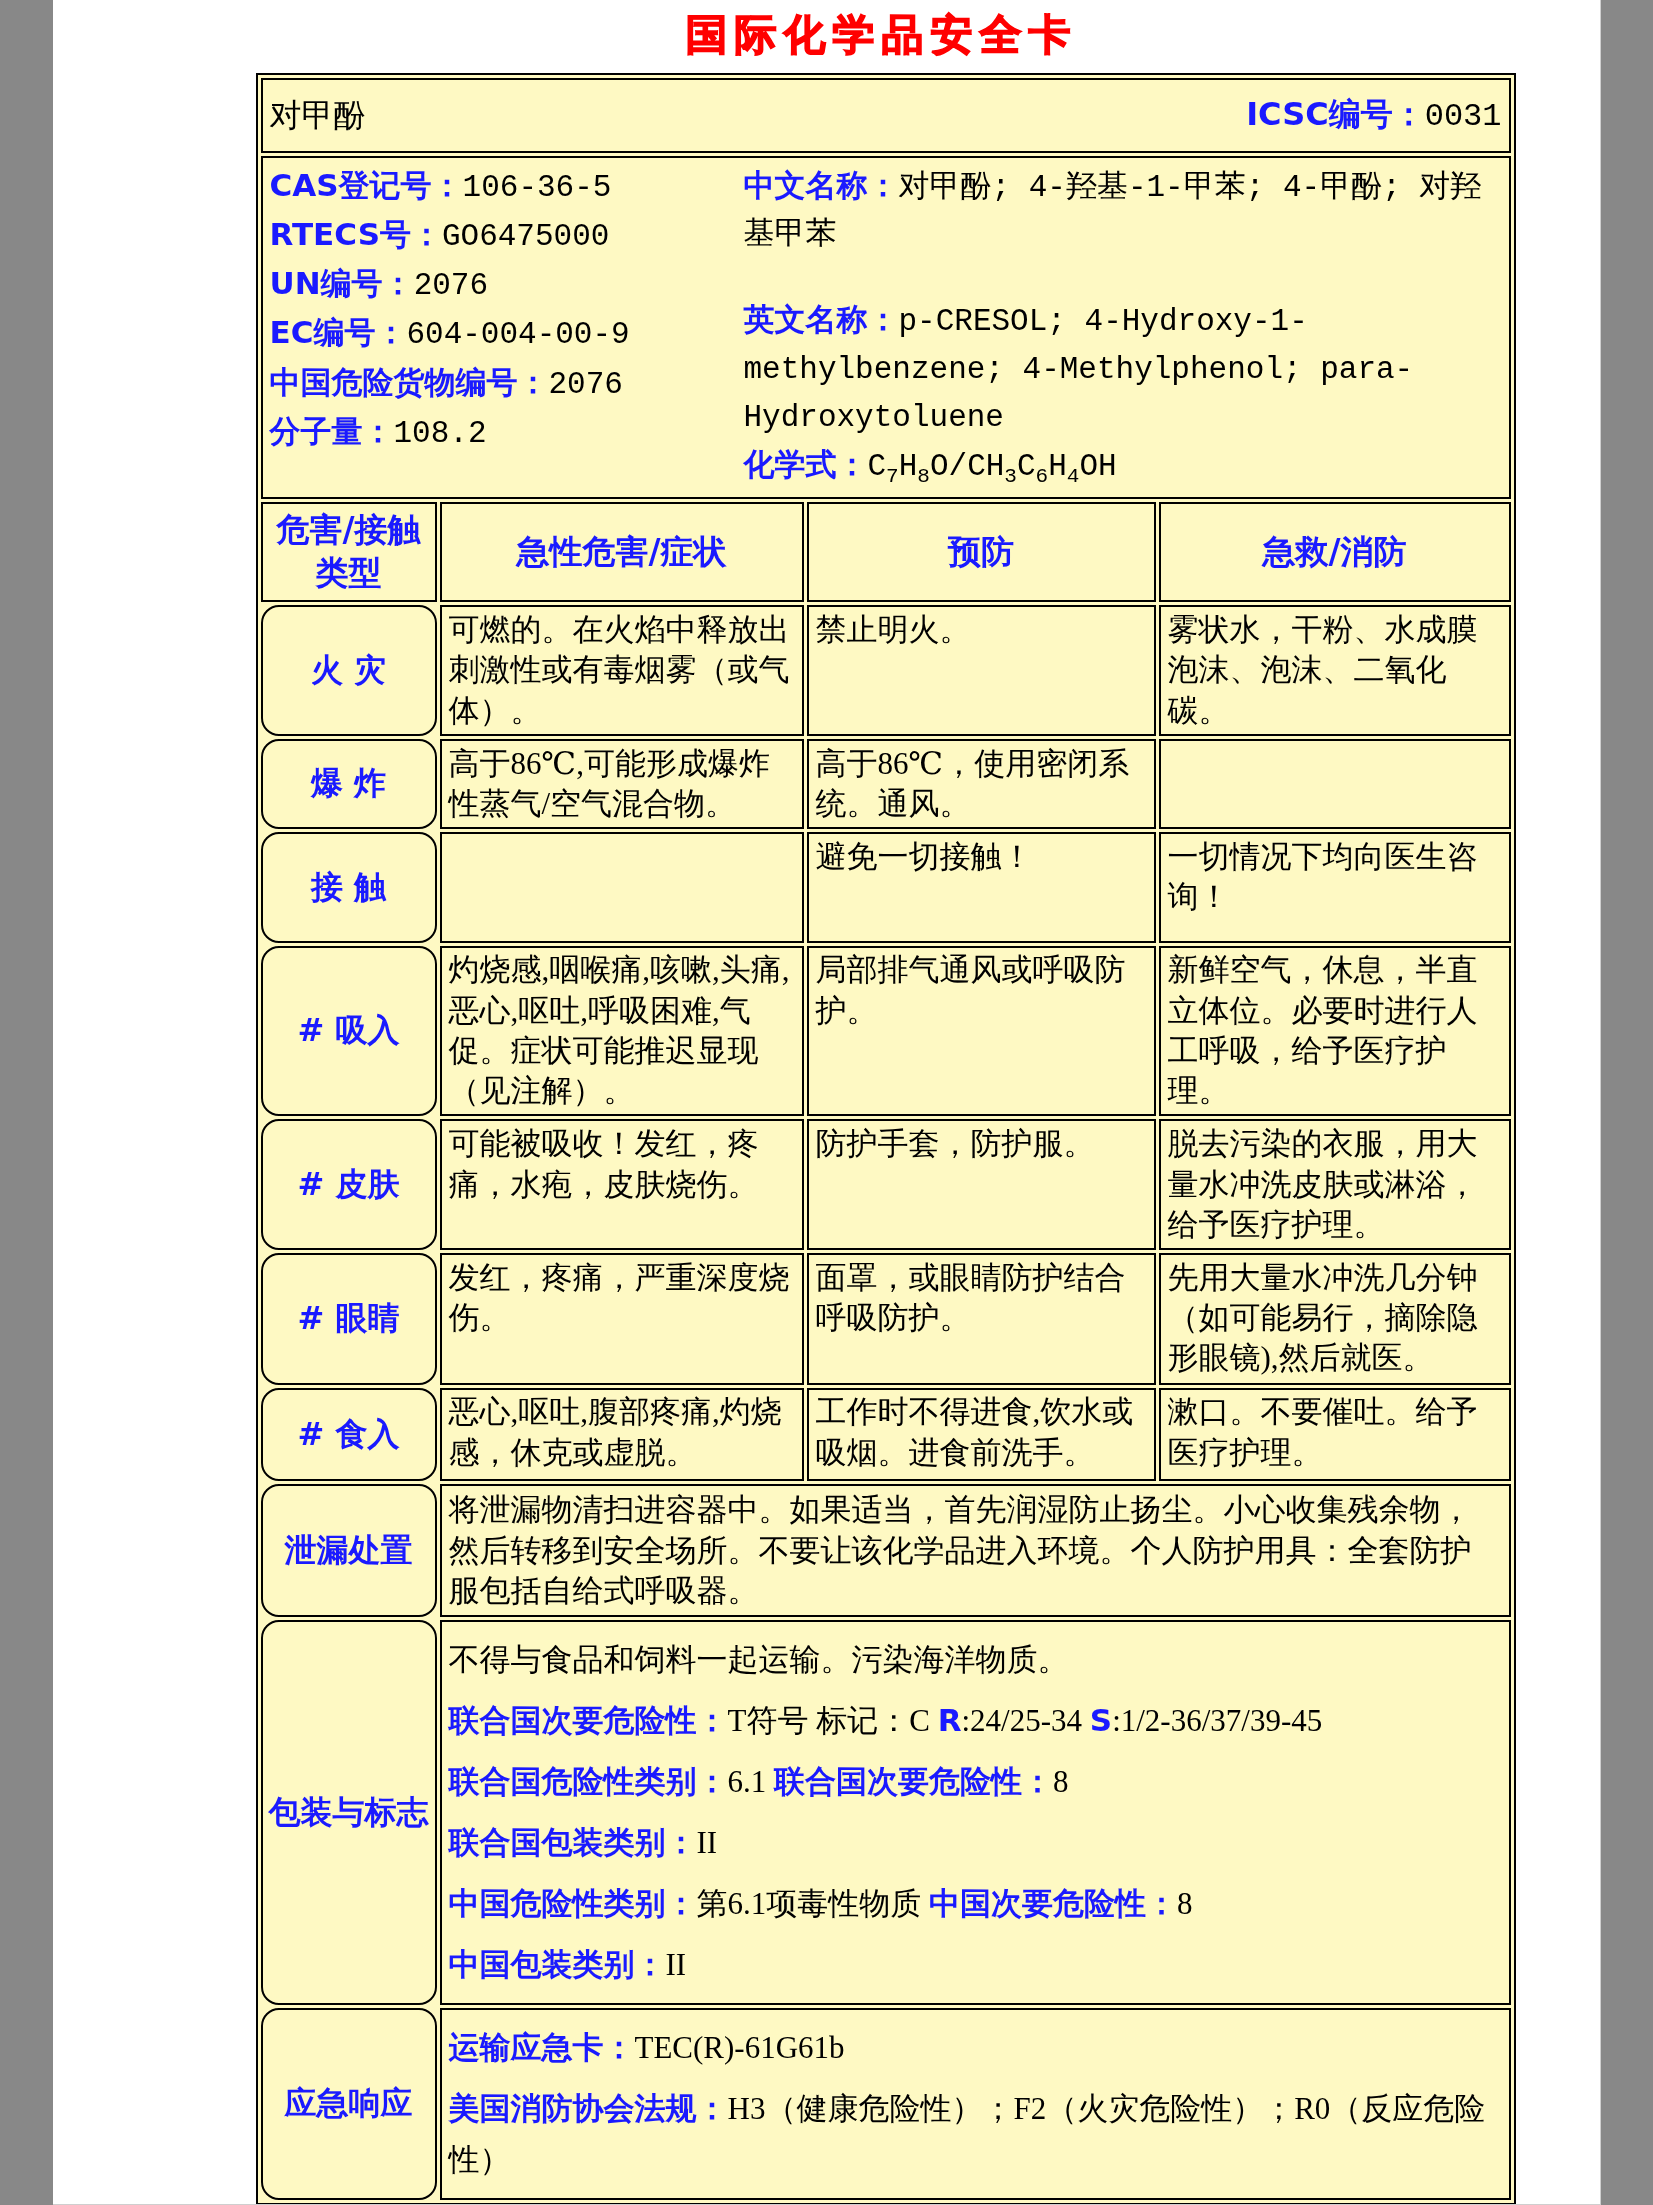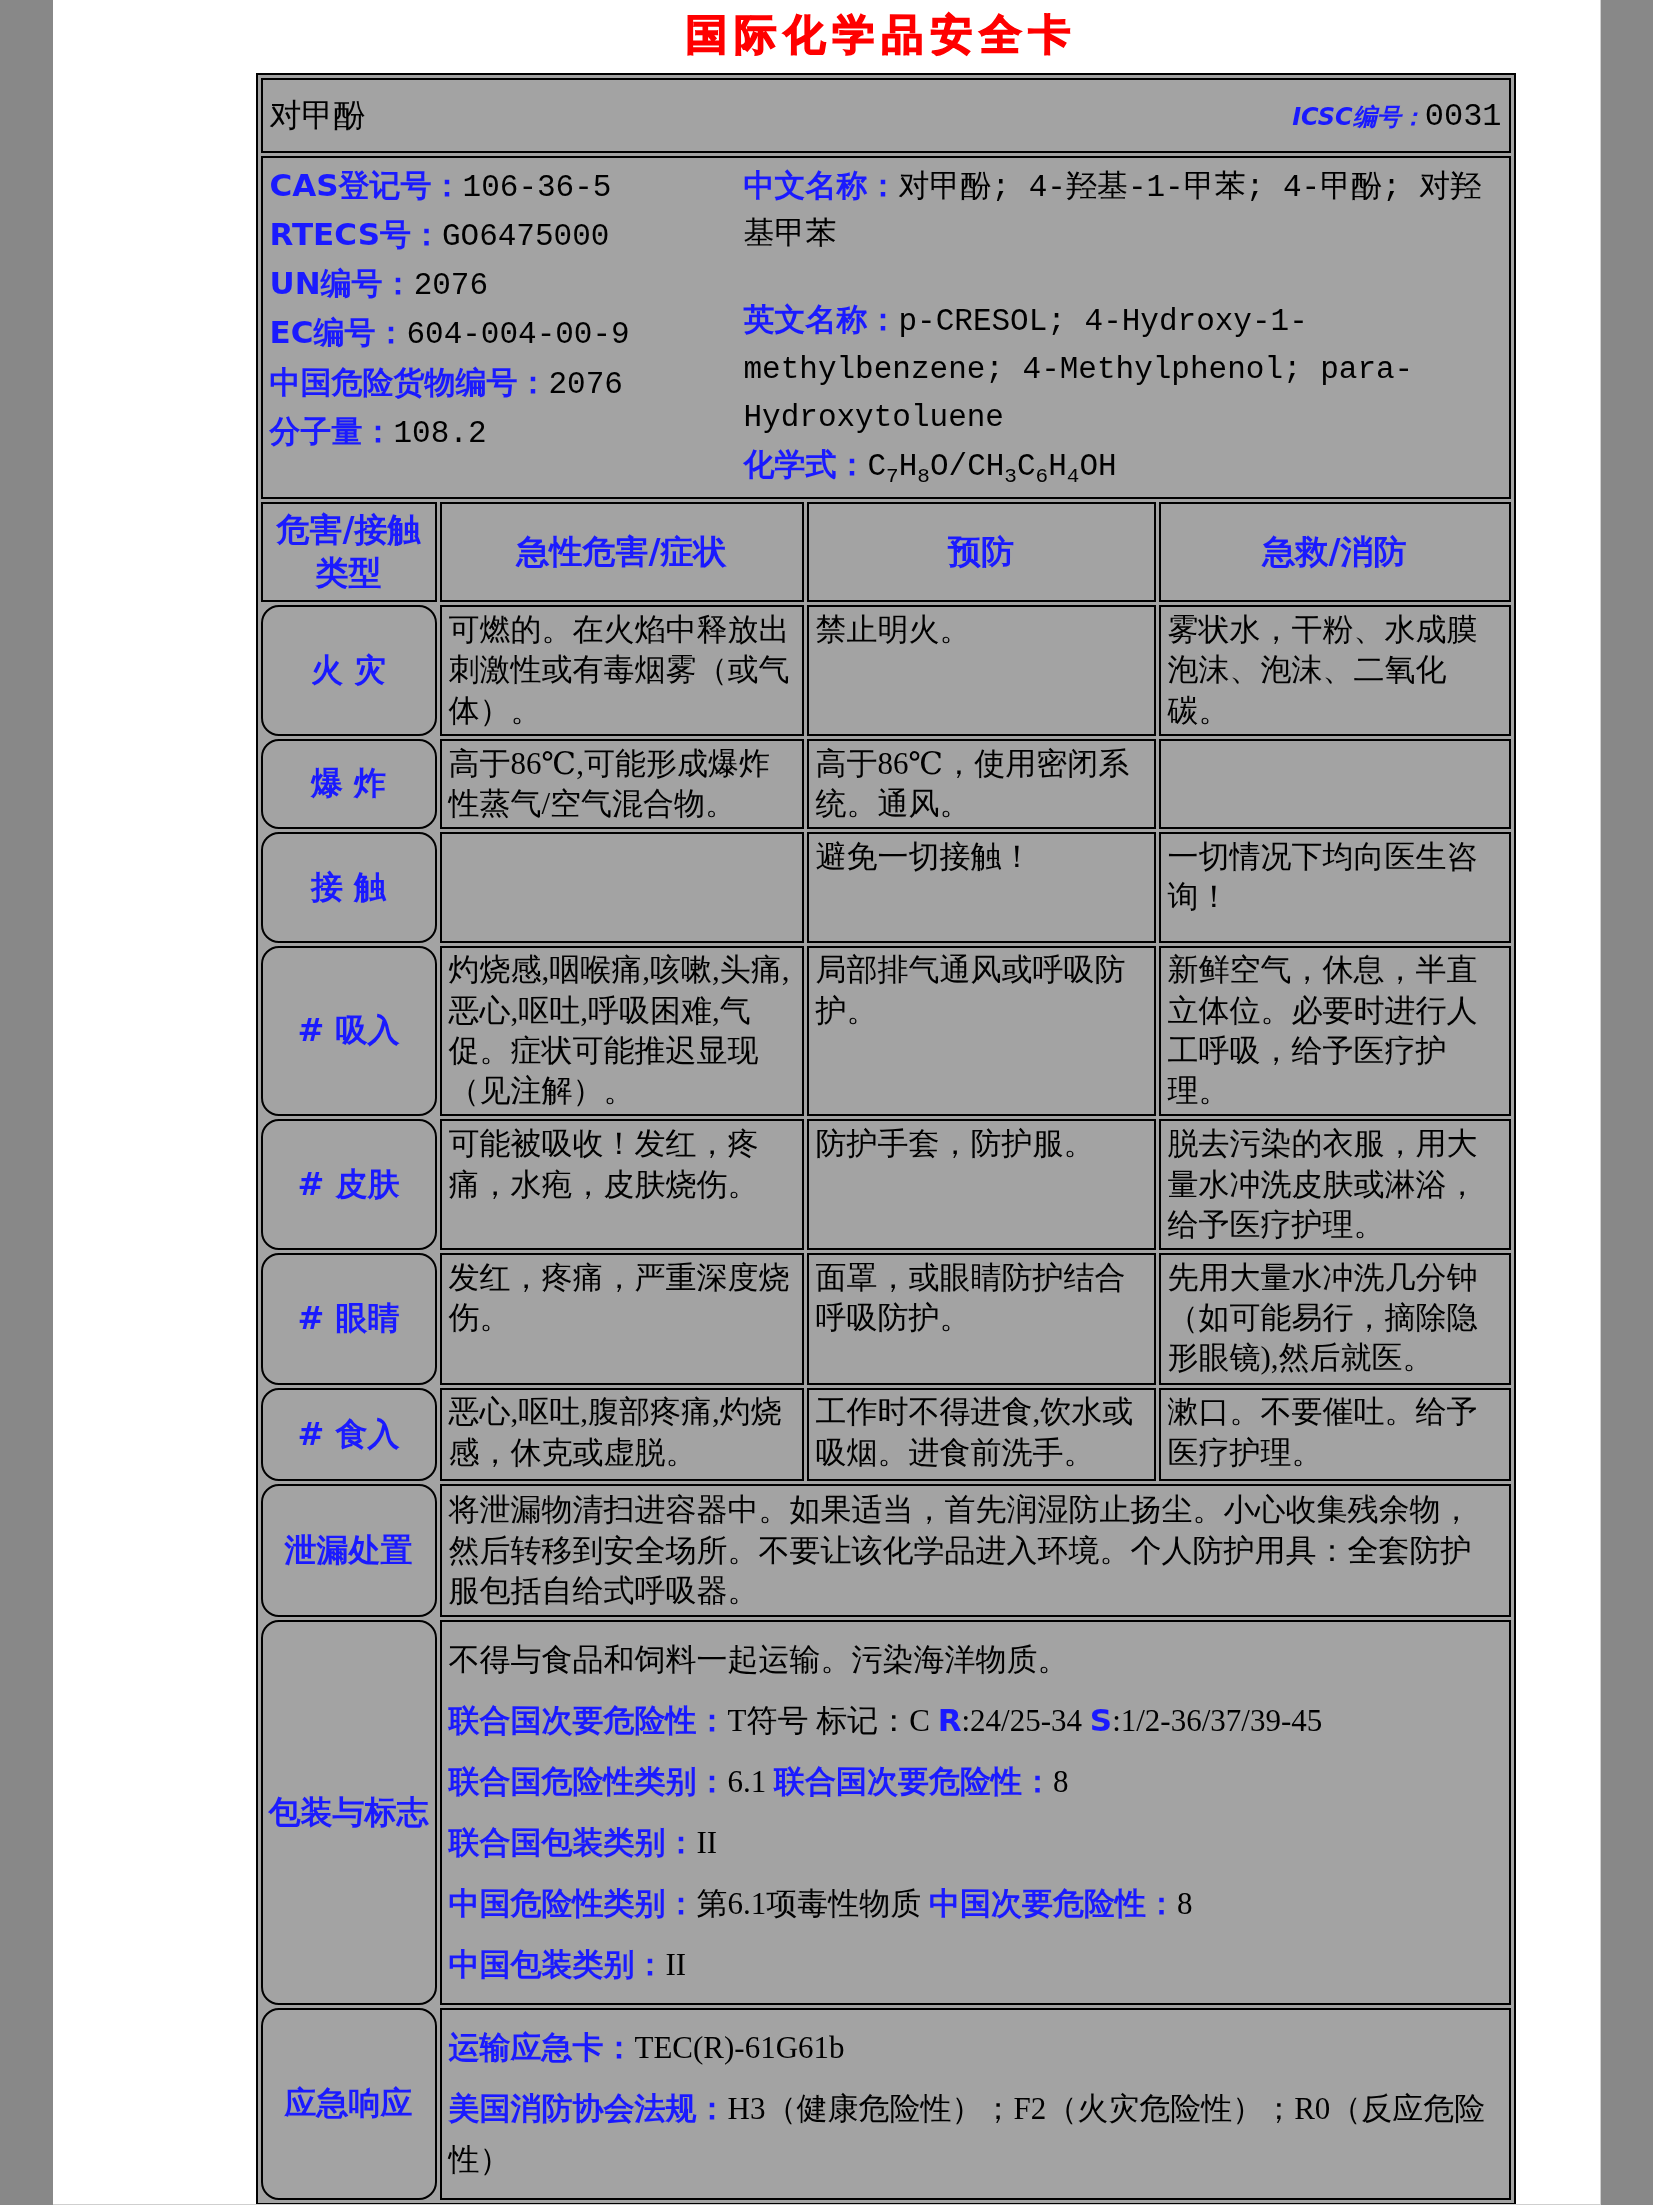--- a/index.html
+++ b/index.html
@@ -25,21 +25,21 @@
     color:#ff0000;
     -webkit-text-stroke:1.4px #ff0000;
   }
   table.card{
     border-collapse:separate;
     border-spacing:3.5px;
     border:2.8px solid #000;
     margin-left:203px;
     width:1250px;
     table-layout:fixed;
-    background:#a3a3a3;
+    background:#fef9c3;
   }
   td{
     border:2.1px solid #000;
     padding:2.8px 7px;
     vertical-align:top;
     font-size:31px;
     line-height:1.3;
     color:#000;
     overflow:hidden;
   }
@@ -71,21 +71,21 @@
     color:#1a1aff;
     height:91px;
   }
   .cardhead{
     display:flex;
     justify-content:space-between;
     align-items:center;
     min-height:66px;
     font-size:32px;
   }
-  .cardhead .lab{font-size:24px;font-style:italic;}
+  .cardhead .lab{font-size:32px;}
   .inforow{display:flex;min-height:251px;}
   .infoleft{width:474px;flex:0 0 474px;}
   .inforight{flex:1 1 auto;}
   .infoline{line-height:1.48;margin:1.4px 0;font-size:31px;}
   .inforight .infoline{margin-bottom:1.4px;}
   .gap-above{margin-top:39px;}
   sub{font-size:21px;}
   .secline{margin:1.4px 0;}
   .wide .secline{line-height:1.62;margin:9.8px 0;}
   .seccell{font-size:31px;}

